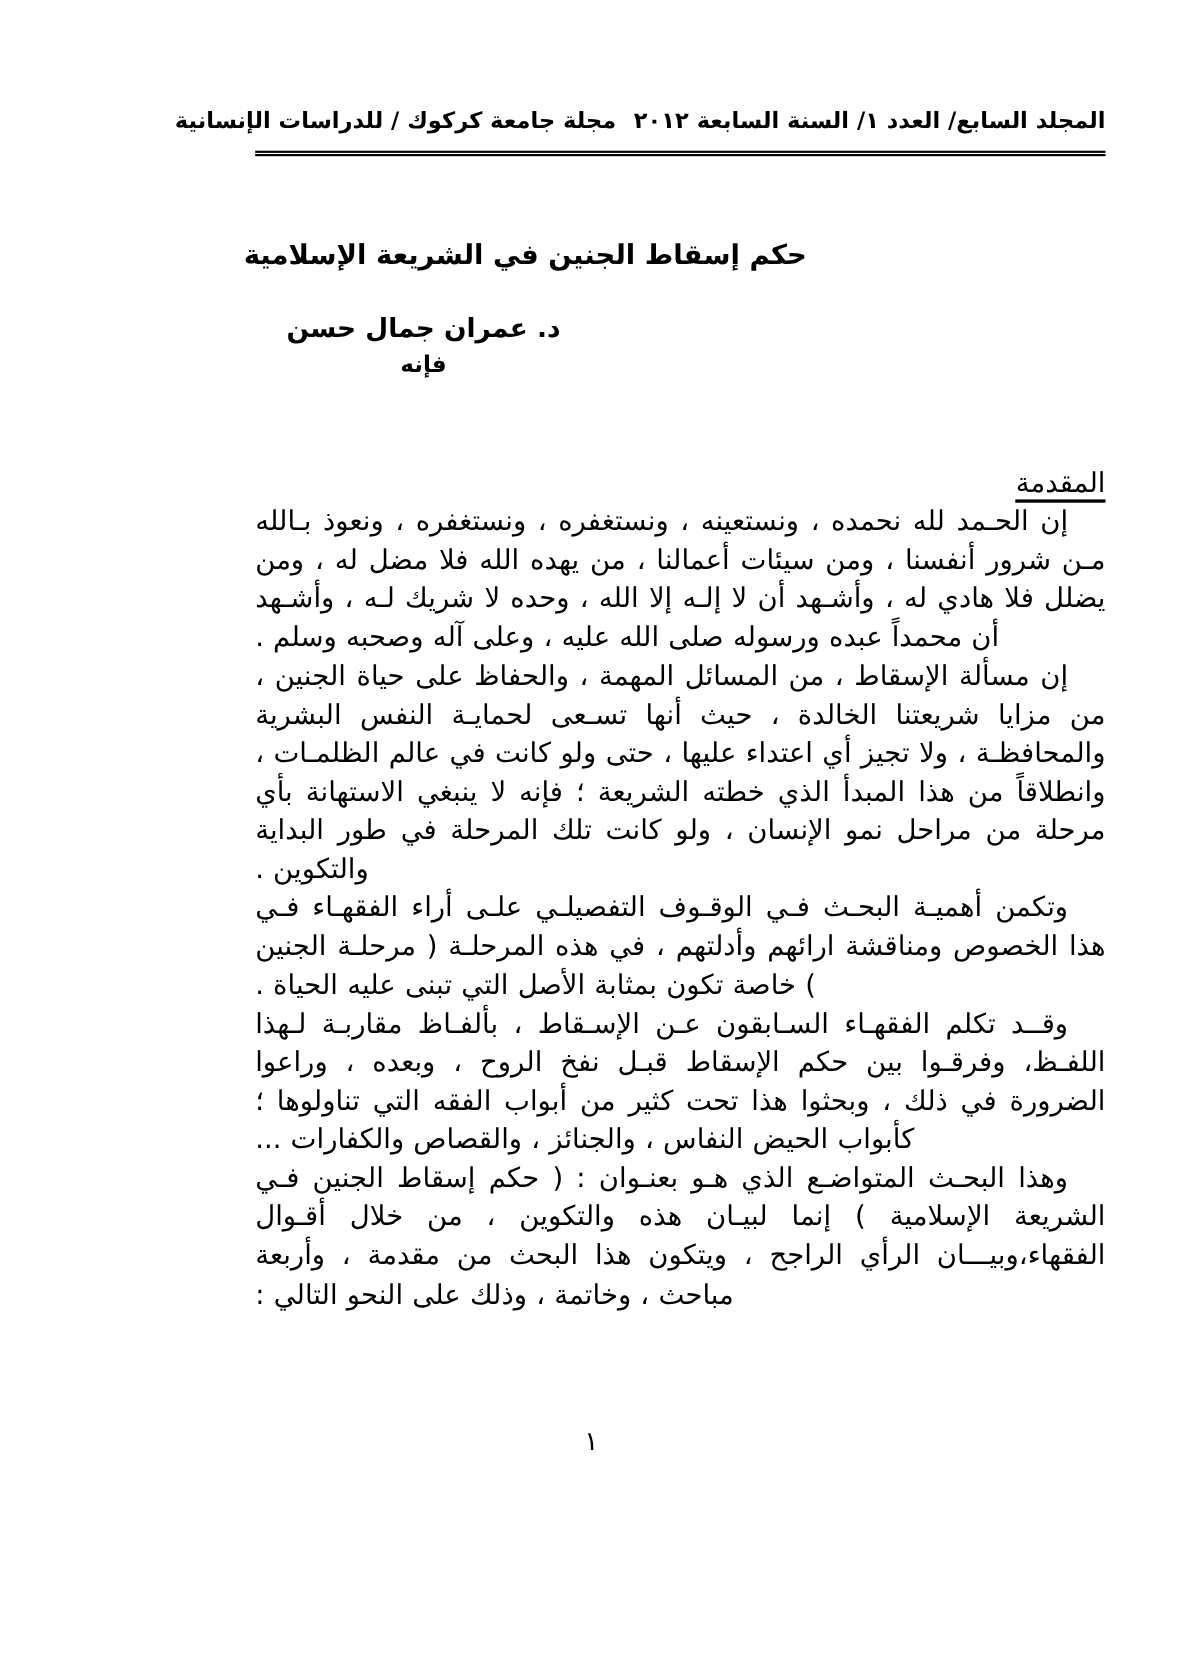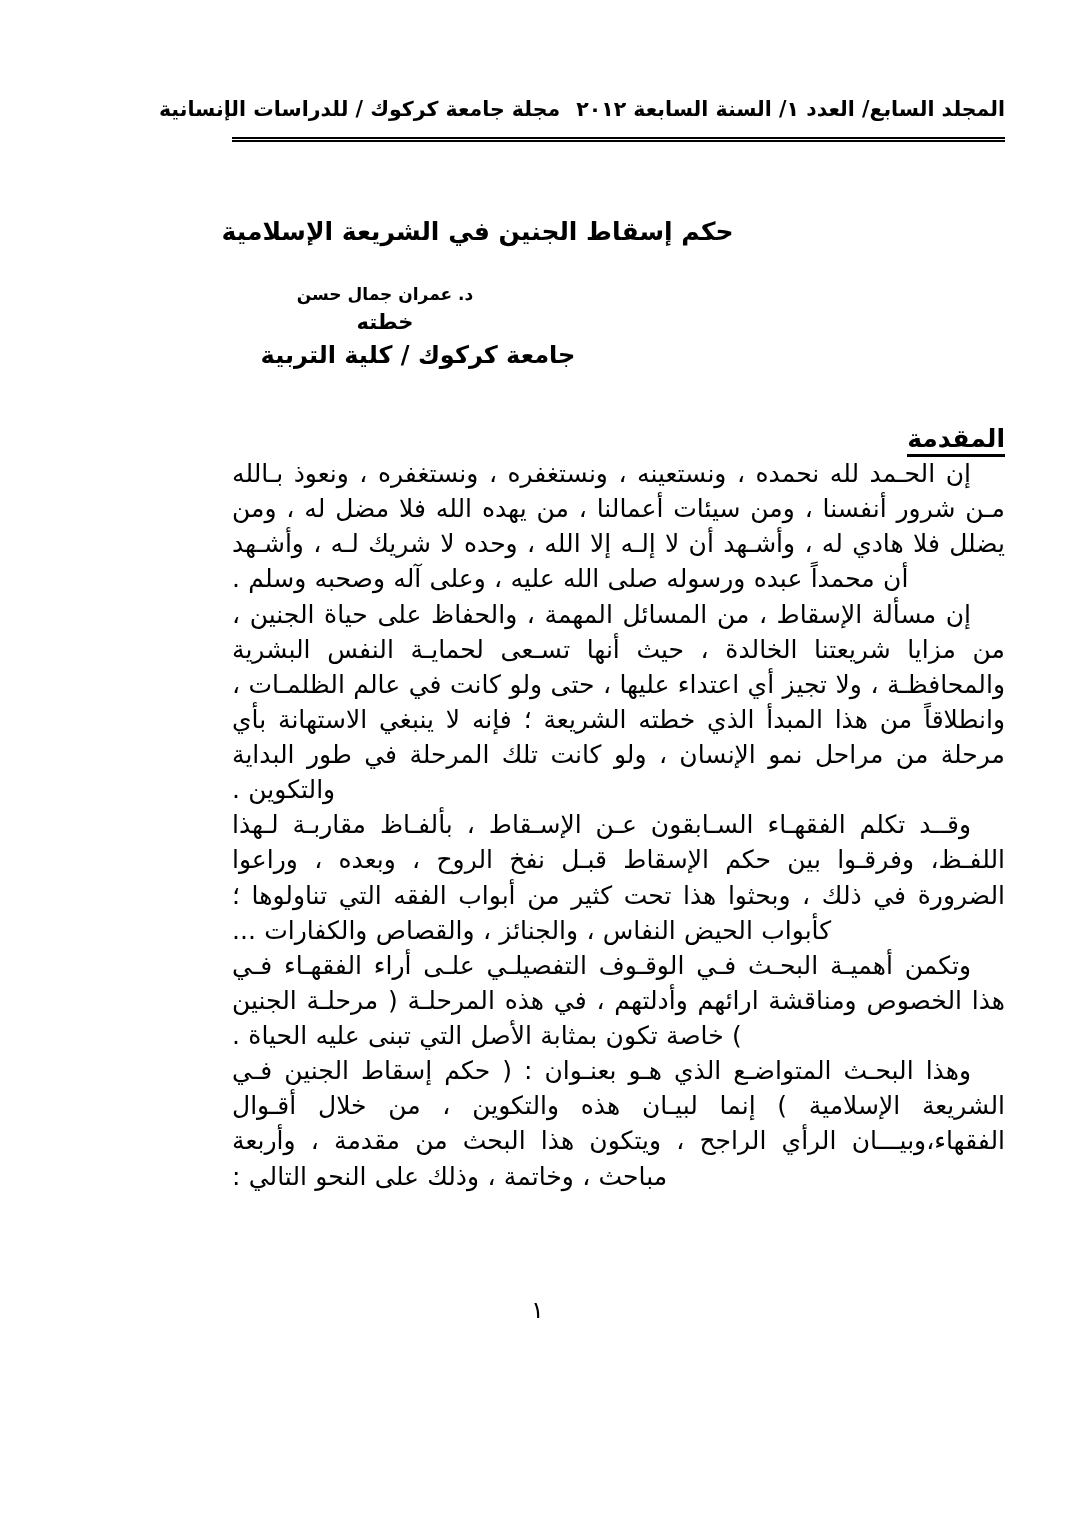--- a/index.html
+++ b/index.html
@@ -70,21 +70,21 @@
     position: absolute;
     top: 283px;
     left: 150px;
     width: 470px;
     direction: rtl;
     text-align: center;
     font-weight: bold;
     line-height: 1.3;
   }
   .author-name {
-    font-size: 17px;
+    font-size: 24px;
     letter-spacing: 0.5px;
   }
   .author-rank {
     font-size: 21px;
     margin-top: 4px;
   }
   .author-affil {
     font-size: 24px;
     margin-top: 4px;
     margin-right: -66px;
@@ -94,21 +94,21 @@
   .content {
     position: absolute;
     top: 424px;
     left: 232px;
     width: 773px;
     direction: rtl;
   }
 
   .section-heading {
     text-align: right;
-    font-weight: bold;
+    font-weight: normal;
     font-size: 25px;
     line-height: 1.2;
     margin: 0 0 2px 0;
   }
   .section-heading span {
     border-bottom: 3px solid #000;
     padding-bottom: 1px;
   }
 
   p.body-par {
@@ -142,29 +142,28 @@
 
   <div class="running-head">
     <span class="seg">المجلد السابع/ العدد ١/ السنة السابعة ٢٠١٢</span><span class="gap"></span><span class="seg">مجلة جامعة كركوك / للدراسات الإنسانية</span>
   </div>
   <div class="header-rule"></div>
 
   <h1 class="article-title">حكم إسقاط الجنين في الشريعة الإسلامية</h1>
 
   <div class="author-block">
     <div class="author-name">د. عمران جمال حسن</div>
-    <div class="author-rank">خطته</div>
-    <div class="author-affil">جامعة كركوك / كلية التربية</div>
+    <div class="author-rank">فإنه</div>
   </div>
 
   <div class="content">
     <h2 class="section-heading"><span>المقدمة</span></h2>
 
     <p class="body-par">إن الحـمد لله نحمده ، ونستعينه ، ونستغفره ، ونستغفره ، ونعوذ بـالله مـن شرور أنفسنا ، ومن سيئات أعمالنا ، من يهده الله فلا مضل له ، ومن يضلل فلا هادي له ، وأشـهد أن لا إلـه إلا الله ، وحده لا شريك لـه ، وأشـهد أن محمداً عبده ورسوله صلى الله عليه ، وعلى آله وصحبه وسلم .</p>
     <p class="body-par">إن مسألة الإسقاط ، من المسائل المهمة ، والحفاظ على حياة الجنين ، من مزايا شريعتنا الخالدة ، حيث أنها تسـعى لحمايـة النفس البشرية والمحافظـة ، ولا تجيز أي اعتداء عليها ، حتى ولو كانت في عالم الظلمـات ، وانطلاقاً من هذا المبدأ الذي خطته الشريعة ؛ فإنه لا ينبغي الاستهانة بأي مرحلة من مراحل نمو الإنسان ، ولو كانت تلك المرحلة في طور البداية والتكوين .</p>
+    <p class="body-par">وتكمن أهميـة البحـث فـي الوقـوف التفصيلـي علـى أراء الفقهـاء فـي هذا الخصوص ومناقشة ارائهم وأدلتهم ، في هذه المرحلـة ( مرحلـة الجنين ) خاصة تكون بمثابة الأصل التي تبنى عليه الحياة .</p>
     <p class="body-par">وقــد تكلم الفقهـاء السـابقون عـن الإسـقاط ، بألفـاظ مقاربـة لـهذا اللفـظ، وفرقـوا بين حكم الإسقاط قبـل نفخ الروح ، وبعده ، وراعوا الضرورة في ذلك ، وبحثوا هذا تحت كثير من أبواب الفقه التي تناولوها  ؛ كأبواب الحيض النفاس ، والجنائز ، والقصاص والكفارات ...</p>
-    <p class="body-par">وتكمن أهميـة البحـث فـي الوقـوف التفصيلـي علـى أراء الفقهـاء فـي هذا الخصوص ومناقشة ارائهم وأدلتهم ، في هذه المرحلـة ( مرحلـة الجنين ) خاصة تكون بمثابة الأصل التي تبنى عليه الحياة .</p>
     <p class="body-par">وهذا البحـث المتواضـع  الذي هـو بعنـوان : ( حكم إسقاط الجنين فـي الشريعة الإسلامية ) إنما لبيـان هذه والتكوين ، من خلال أقـوال الفقهاء،وبيـــان الرأي الراجح ، ويتكون هذا البحث من مقدمة ، وأربعة مباحث ، وخاتمة ، وذلك على النحو التالي :</p>
   </div>
 
   <div class="folio">١</div>
 
 </div>
 
 </body></html>

